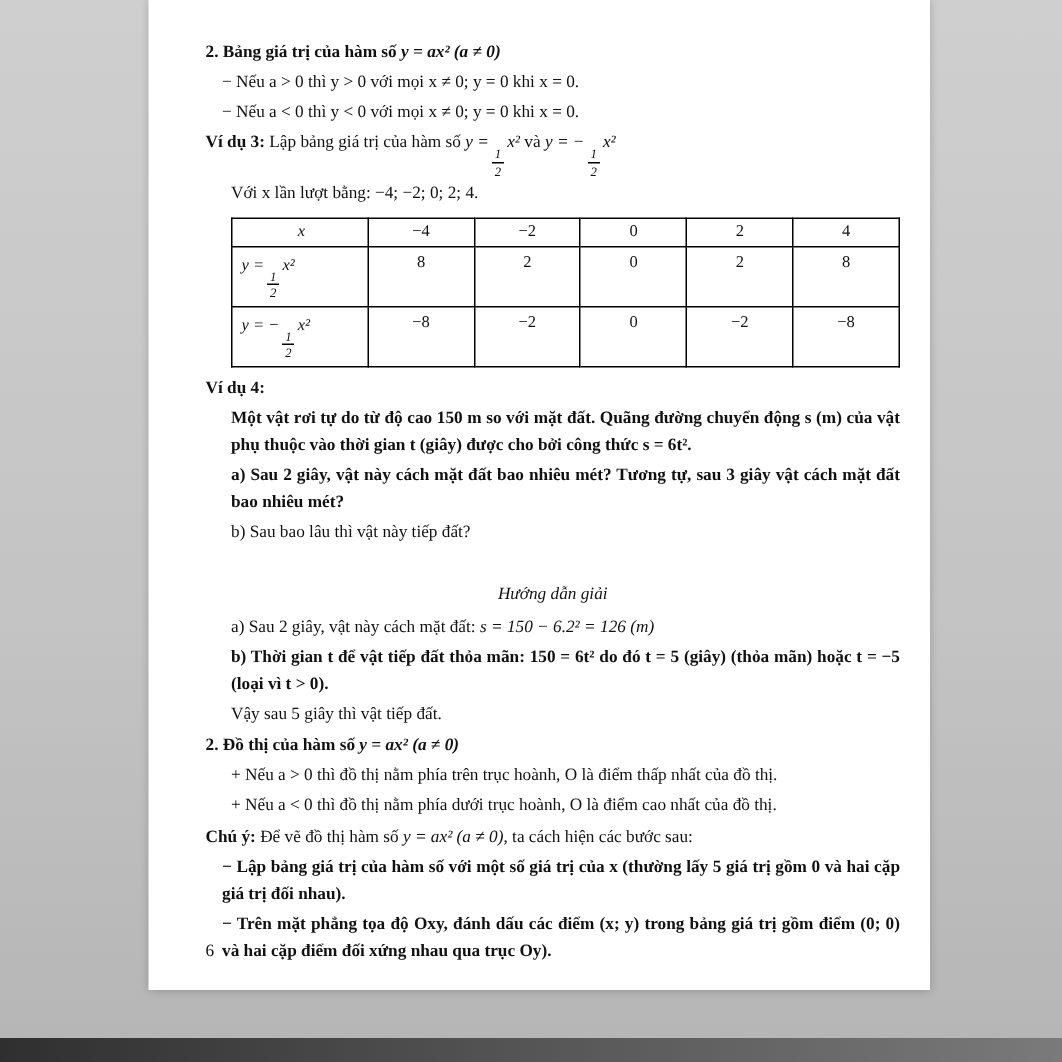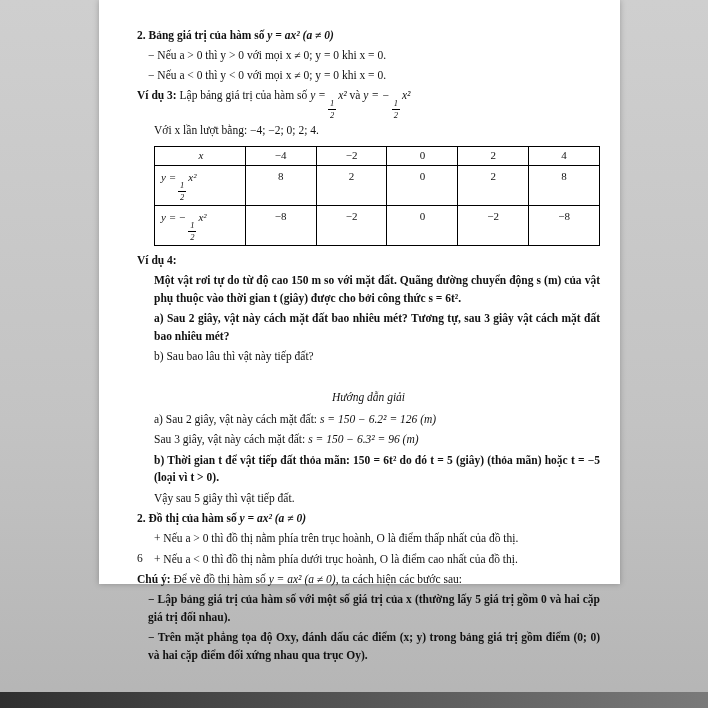--- a/index.html
+++ b/index.html
@@ -6,21 +6,21 @@
   body{
     width:708px;height:708px;position:relative;overflow:hidden;
     background:linear-gradient(180deg,#cfcfcf 0%,#c3c3c3 60%,#b5b5b5 100%);
     font-family:"Liberation Serif", serif;color:#111;
   }
   .bottom-shade{
     position:absolute;left:0;right:0;bottom:0;height:16px;
     background:linear-gradient(90deg,#2f2f2f 0%,#4a4a4a 35%,#7a7a7a 100%);
   }
   .page{
-    position:absolute;left:99px;top:0;width:521px;height:584px;
+    position:absolute;left:99px;top:0;width:521px;height:660px;
     background:#ffffff;box-shadow:0 0 6px rgba(0,0,0,.25);
     padding:24px 20px 0 38px;box-sizing:border-box;
     font-size:11.5px;line-height:1.55;
   }
   p{margin:2.5px 0;}
   .just{text-align:justify;font-weight:bold;}
   .ml1{margin-left:17px;}
   .ml2{margin-left:11px;}
   .math{font-style:italic;}
   b.lbl{font-weight:bold;}
@@ -102,21 +102,20 @@
     </table>
 
   <p><b class="lbl">Ví dụ 4:</b></p>
   <p class="ml1 just">Một vật rơi tự do từ độ cao 150 m so với mặt đất. Quãng đường chuyển động s (m) của vật phụ thuộc vào thời gian t (giây) được cho bởi công thức s = 6t².</p>
   <p class="ml1 just">a) Sau 2 giây, vật này cách mặt đất bao nhiêu mét? Tương tự, sau 3 giây vật cách mặt đất bao nhiêu mét?</p>
   <p class="ml1">b) Sau bao lâu thì vật này tiếp đất?</p>
 
   <p class="center">Hướng dẫn giải</p>
 
   <p class="ml1"><span>a) Sau 2 giây, vật này cách mặt đất: </span><span class="math">s = 150 − 6.2² = 126  (m)</span></p>
-  <p class="ml1"><span>Sau 3 giây, vật này cách mặt đất: </span><span class="math">s = 150 − 6.3² = 96  (m)</span></p>
   <p class="ml1 just">b) Thời gian t để vật tiếp đất thỏa mãn: 150 = 6t²  do đó t = 5 (giây) (thỏa mãn) hoặc t = −5 (loại vì t &gt; 0).</p>
   <p class="ml1">Vậy sau 5 giây thì vật tiếp đất.</p>
 
   <p><b class="lbl">2. Đồ thị của hàm số </b><b class="lbl math">y = ax² (a ≠ 0)</b></p>
 
   <p class="ml1">+ Nếu a &gt; 0 thì đồ thị nằm phía trên trục hoành, O là điểm thấp nhất của đồ thị.</p>
   <p class="ml1">+ Nếu a &lt; 0 thì đồ thị nằm phía dưới trục hoành, O là điểm cao nhất của đồ thị.</p>
 
   <p><b class="lbl">Chú ý:</b><span> Để vẽ đồ thị hàm số </span><span class="math">y = ax² (a ≠ 0)</span><span>, ta cách hiện các bước sau:</span></p>
   <p class="ml2 just">− Lập bảng giá trị của hàm số với một số giá trị của x (thường lấy 5 giá trị gồm 0 và hai cặp giá trị đối nhau).</p>

